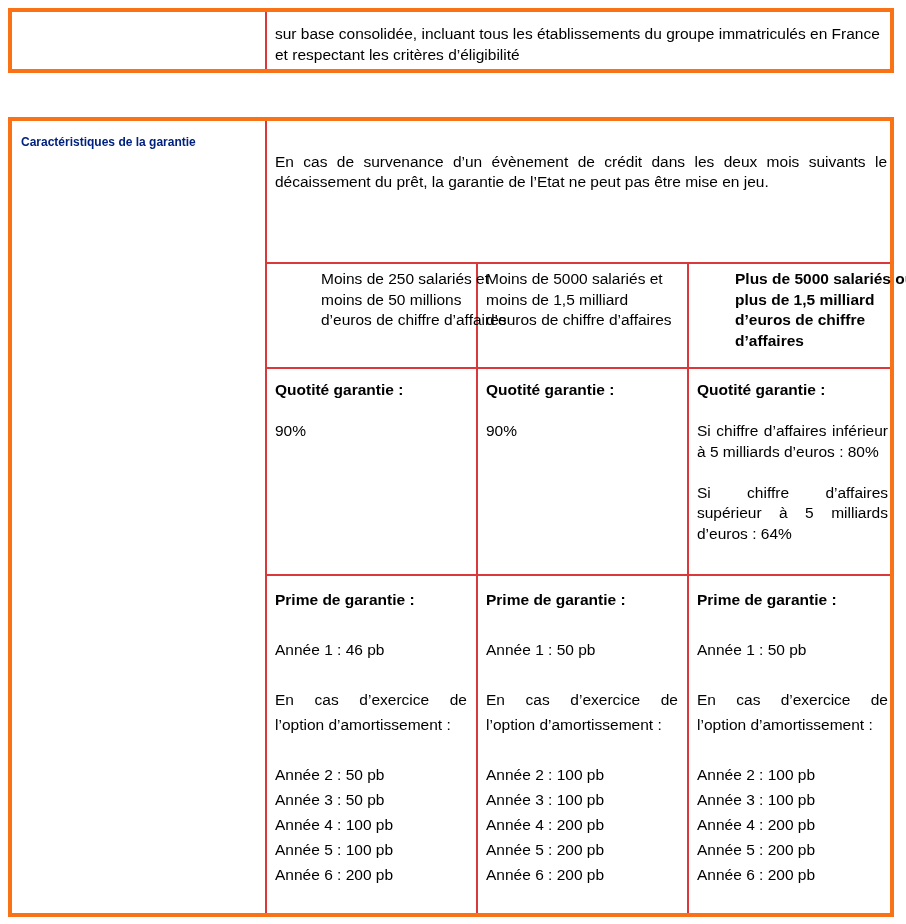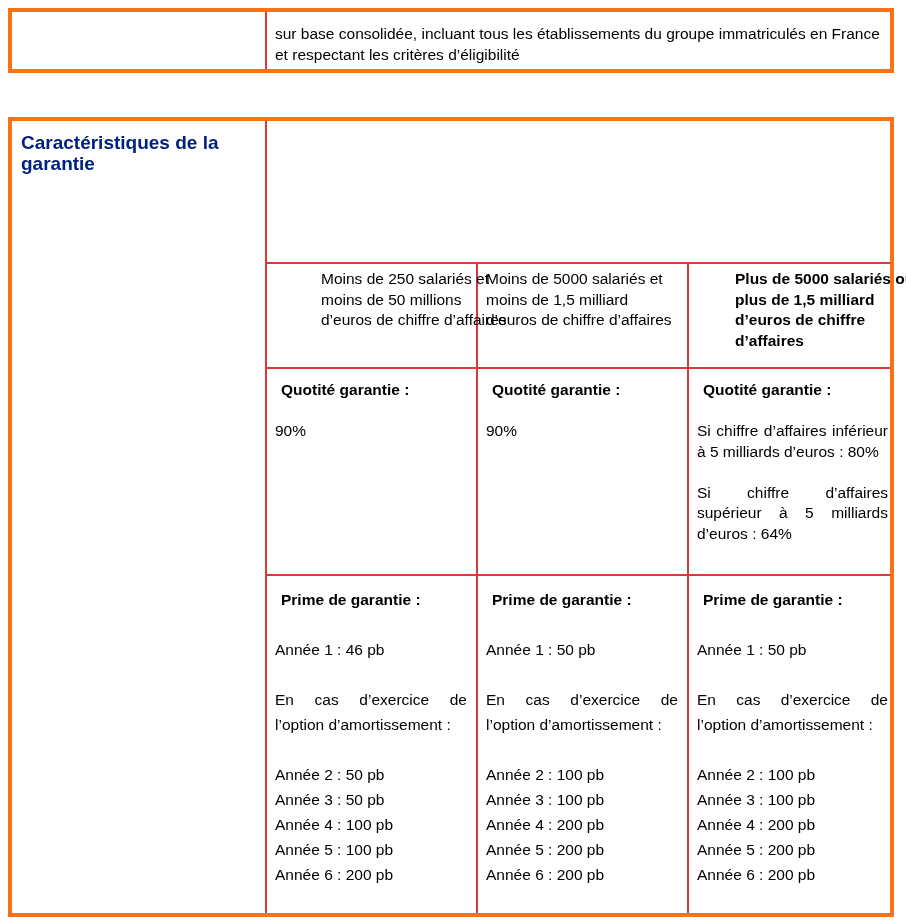--- a/index.html
+++ b/index.html
@@ -10,43 +10,44 @@
     .tbl {
       position: absolute; left: 8px; width: 886px;
       border: 4px solid #f97316; box-sizing: border-box;
     }
     .t1 { top: 8px; height: 65px; }
     .t2 { top: 117px; height: 800px; }
     .vline { position: absolute; top: 0; bottom: 0; width: 2px; background: #d9393a; }
     .hline { position: absolute; height: 2px; background: #d9393a; }
     .cell { position: absolute; box-sizing: border-box; line-height: 20.5px; }
     .label {
-      color: #00217f; font-weight: bold; font-size: 19px; line-height: 21px;
+      color: #00217f; font-weight: bold; font-size: 12px; line-height: 21px;
     }
     .justify { text-align: justify; }
     p { margin: 0; }
     .gap { height: 20.5px; }
-    .bold { font-weight: bold; margin-left: 6px; }
+    .bold { font-weight: bold; }
     .amort-line { line-height: 25px; }
   </style>
 </head>
 <body>
 
 <div class="tbl t1">
   <div class="vline" style="left:253px;"></div>
   <div class="cell" style="left:263px; top:12px; width:612px;">sur base consolidée, incluant tous les établissements du groupe immatriculés en France et respectant les critères d’éligibilité</div>
 </div>
 
 <div class="tbl t2">
   <div class="vline" style="left:253px;"></div>
 
   <div class="cell label" style="left:9px; top:11px; width:230px;">Caractéristiques de la garantie</div>
 
   <div class="cell justify" style="left:263px; top:10px; width:612px;">
     <div class="gap"></div>
+    <p>En cas de survenance d’un évènement de crédit dans les deux mois suivants le décaissement du prêt, la garantie de l’Etat ne peut pas être mise en jeu.</p>
   </div>
 
   <div class="hline" style="left:253px; right:0; top:141px;"></div>
   <div class="hline" style="left:253px; right:0; top:246px;"></div>
   <div class="hline" style="left:253px; right:0; top:453px;"></div>
 
   <div class="vline" style="left:464px; top:141px;"></div>
   <div class="vline" style="left:675px; top:141px;"></div>
 
   <div class="cell" style="left:263px; top:148px; width:195px;margin-left:46px;">Moins de 250 salariés et moins de 50 millions d’euros de chiffre d’affaires</div>

